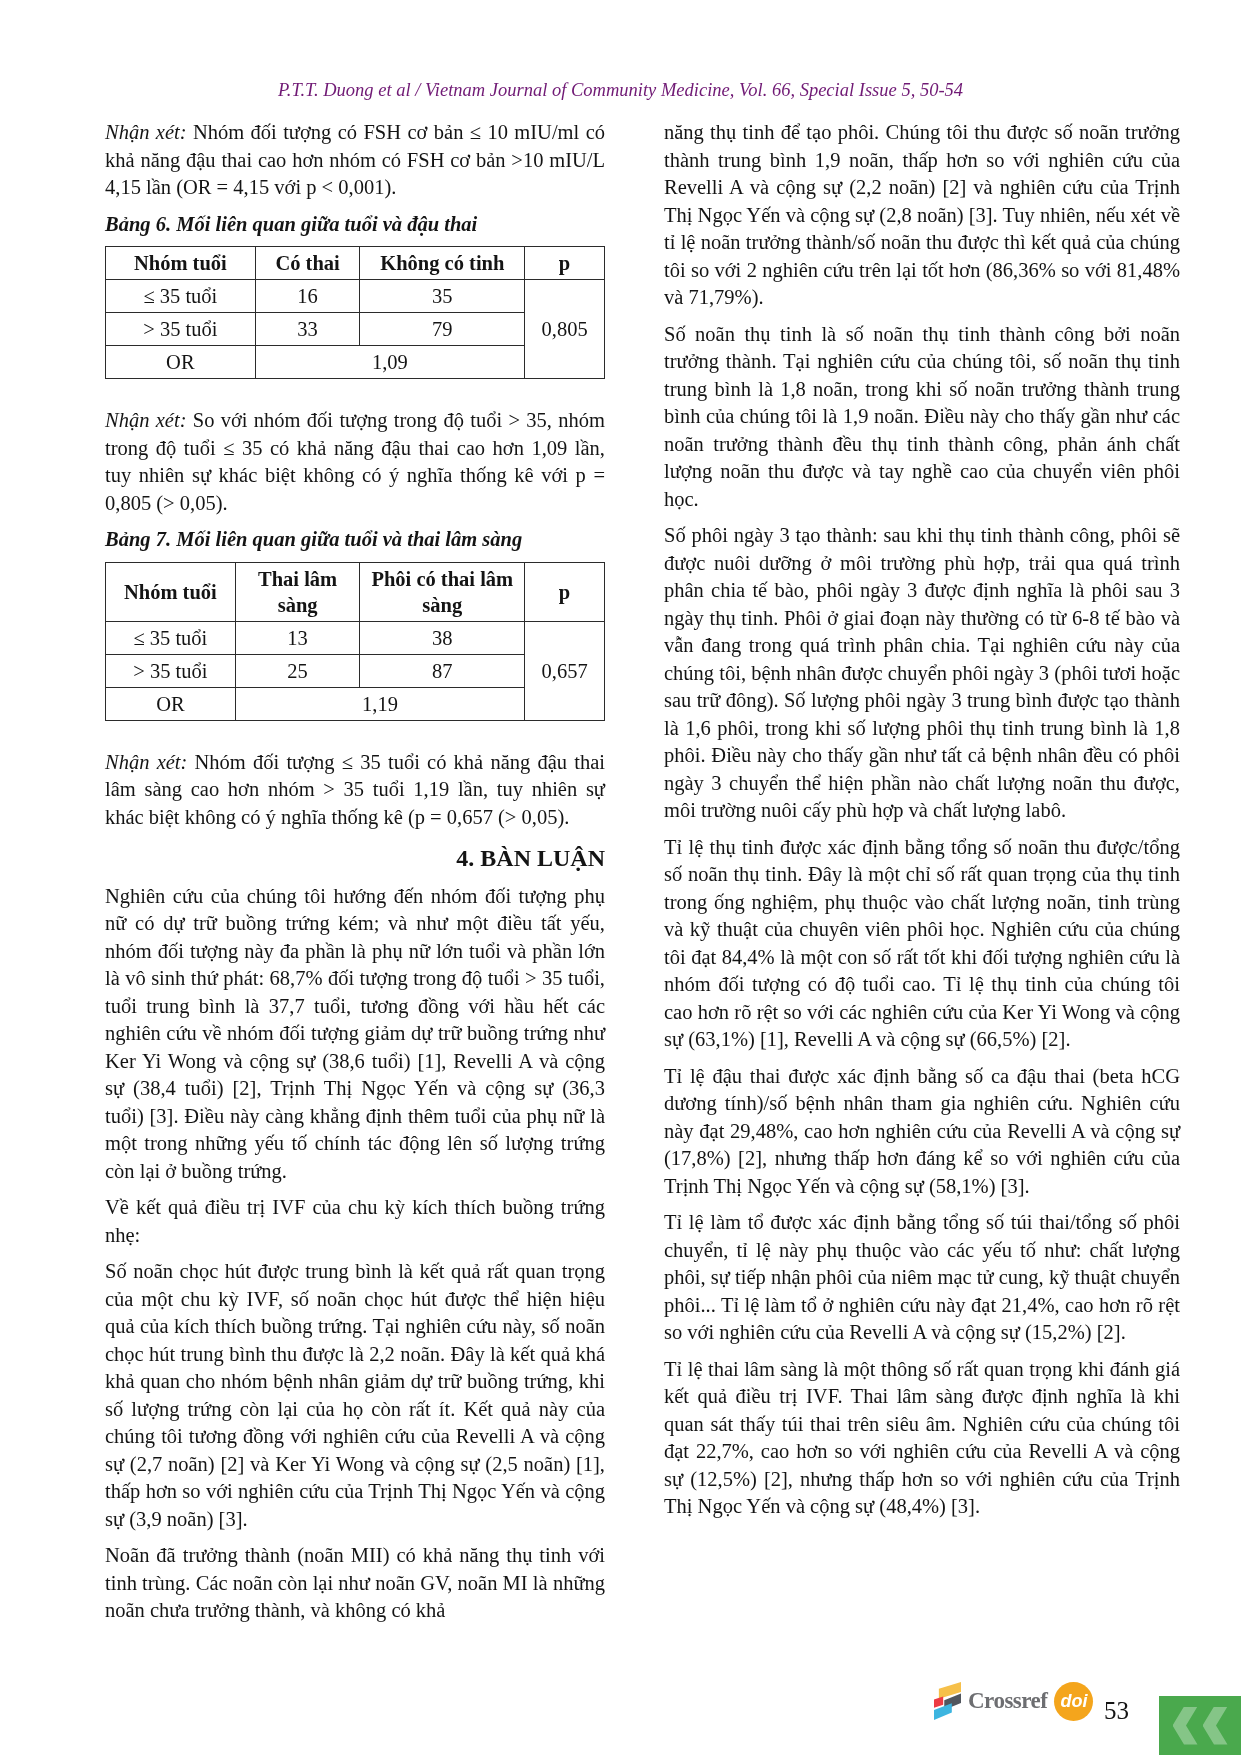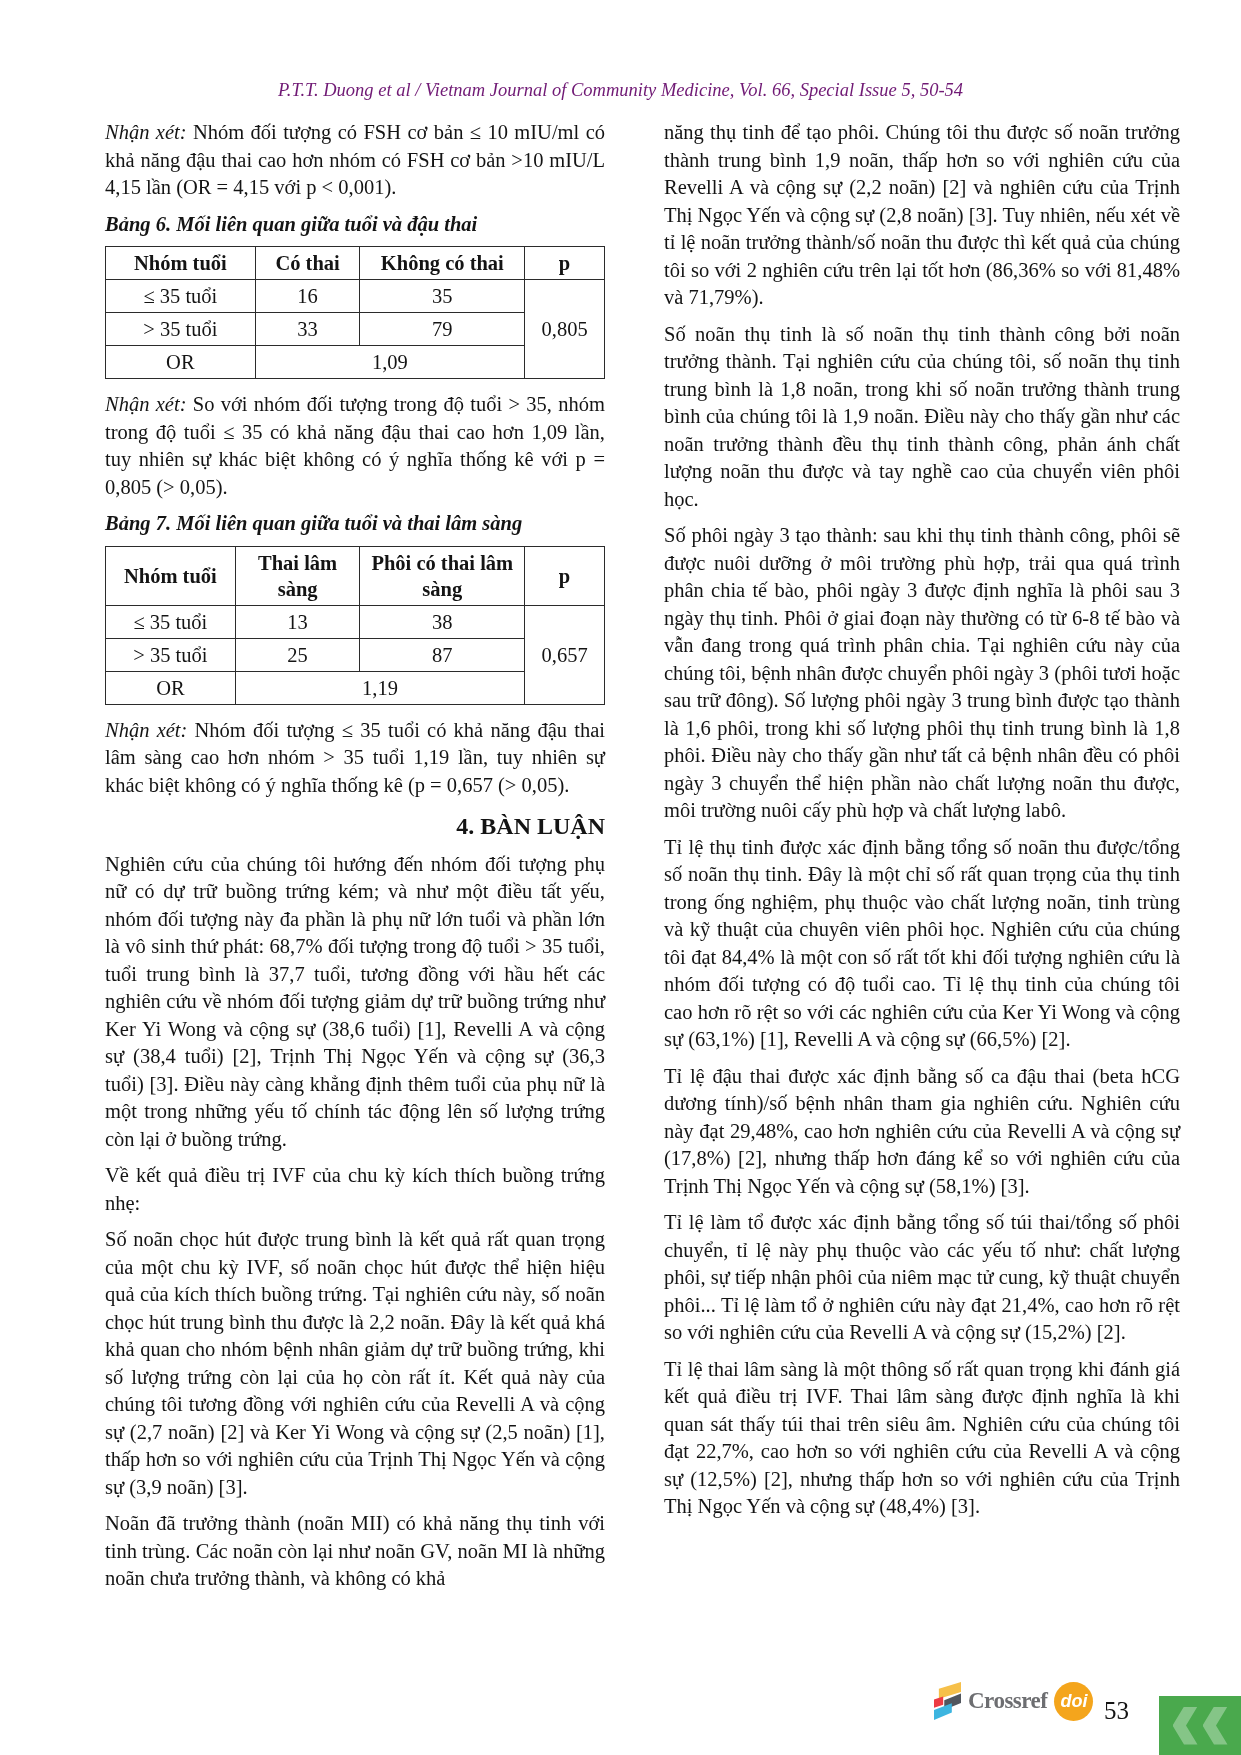--- a/index.html
+++ b/index.html
@@ -22,21 +22,21 @@
   }
   .col-left{left:105px;width:500px;}
   .col-right{left:664px;width:516px;}
   p.para{margin:0 0 9px 0;}
   .note-label{font-style:italic;}
   .tbl-caption{
     font-weight:bold;font-style:italic;
     font-size:20.5px;margin:3px 0 8px 0;text-align:left;
   }
   table.data{
-    width:100%;border-collapse:collapse;margin:0 0 12px 0;
+    width:100%;border-collapse:collapse;margin:0 0 28px 0;
     table-layout:fixed;
   }
   table.data th,table.data td{
     border:1.6px solid #2b2b2b;
     text-align:center;vertical-align:middle;
     padding:3px 4px;font-size:20.5px;line-height:26px;
   }
   table.data th{font-weight:bold;}
   .h-discussion{
     font-weight:bold;font-size:24px;margin:14px 0 10px 0;text-align:right;
@@ -93,21 +93,21 @@
       <colgroup>
         <col style="width:30%">
           <col style="width:21%">
           <col style="width:33%">
           <col style="width:16%">
       </colgroup>
       <tbody>
           <tr>
         <th>Nhóm tuổi</th>
         <th>Có thai</th>
-        <th>Không có thai</th>
+        <th>Không có tinh</th>
         <th>p</th>
       </tr>
       <tr>
         <td>≤ 35 tuổi</td>
         <td>16</td>
         <td>35</td>
         <td rowspan="3">0,805</td>
       </tr>
       <tr>
         <td>&gt; 35 tuổi</td>

